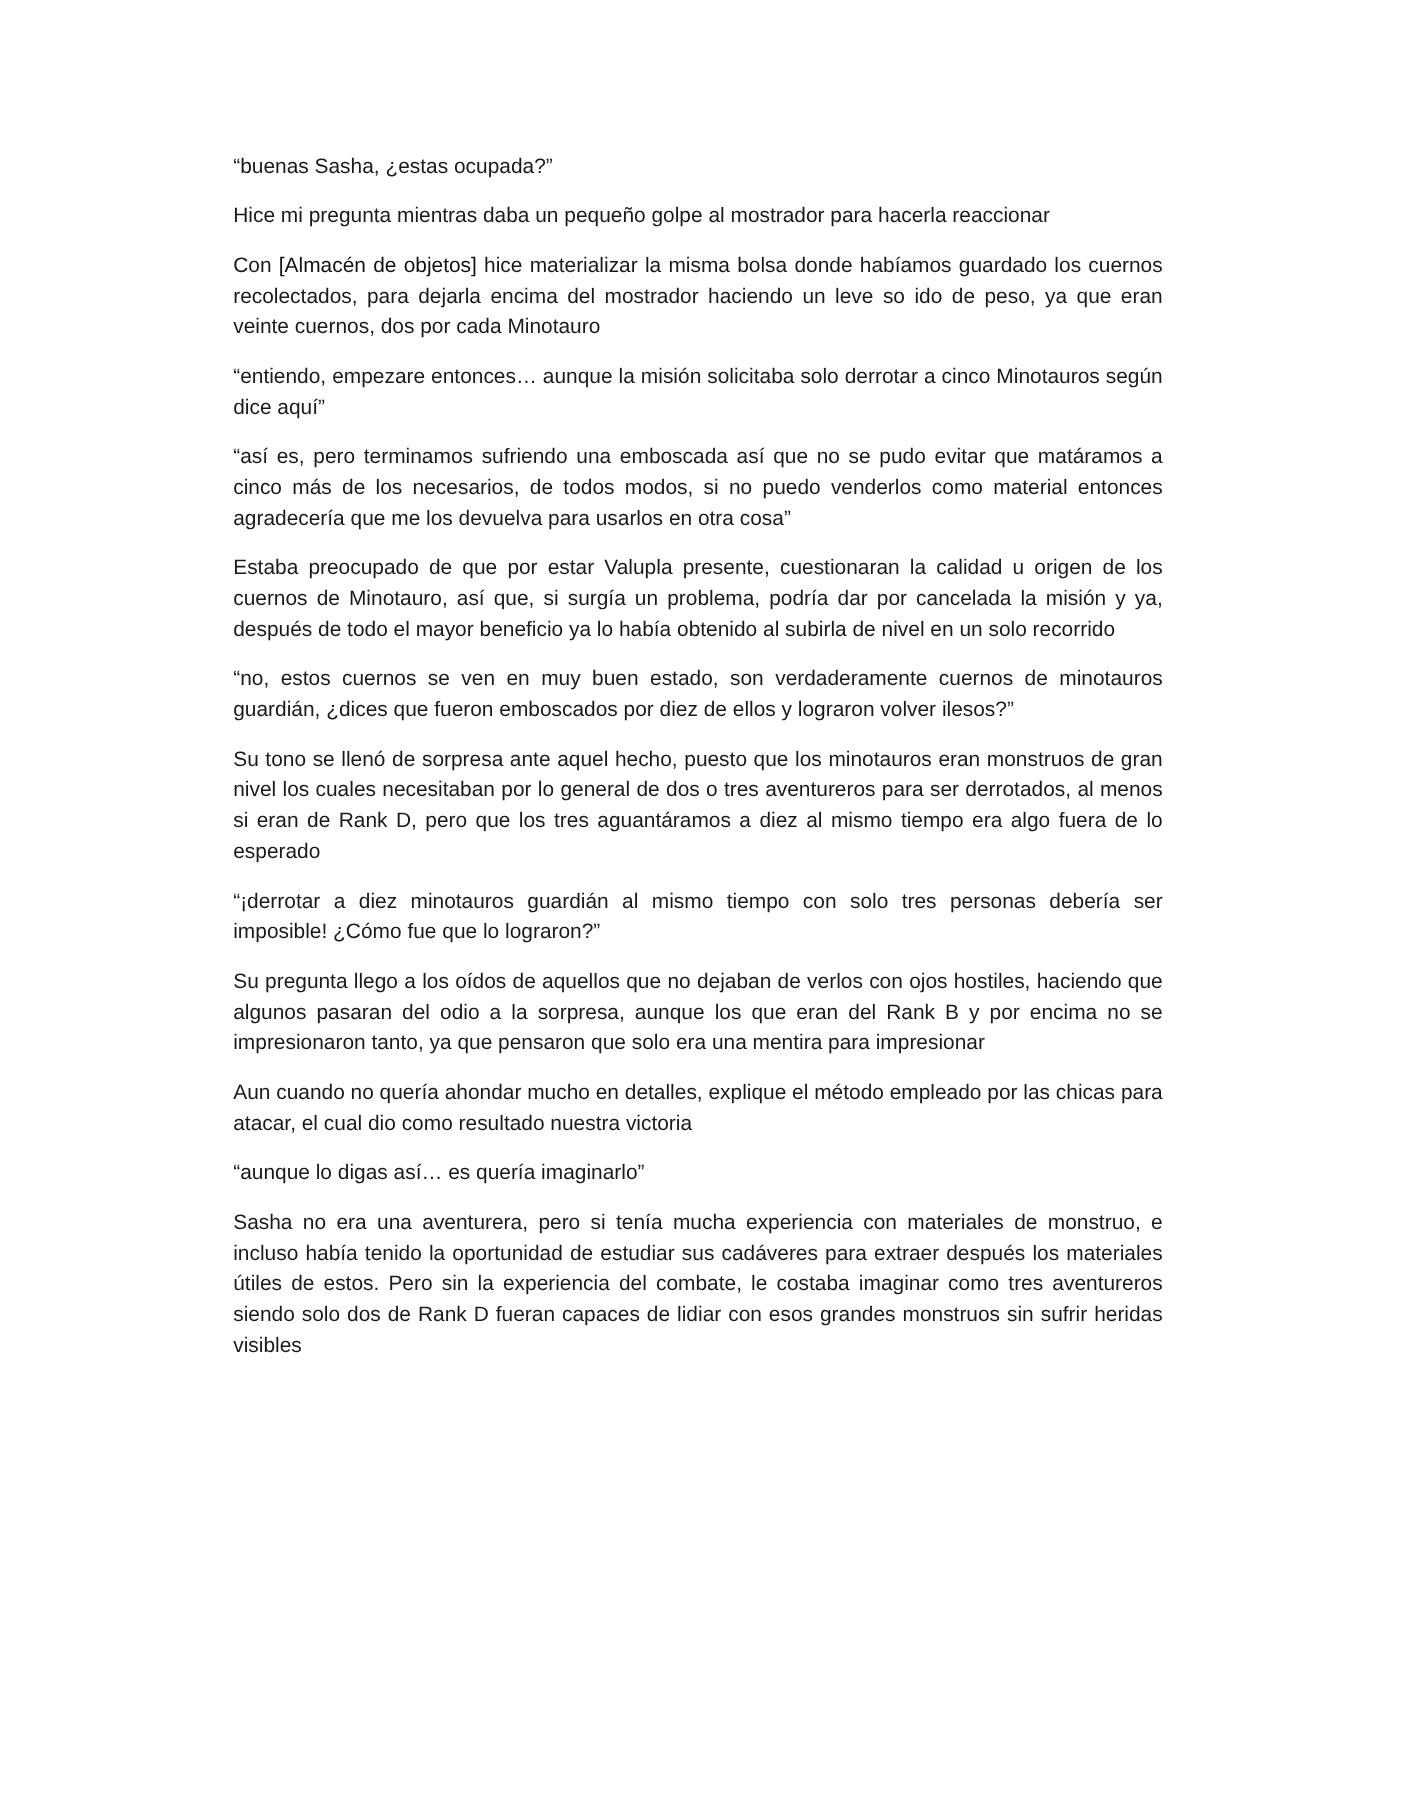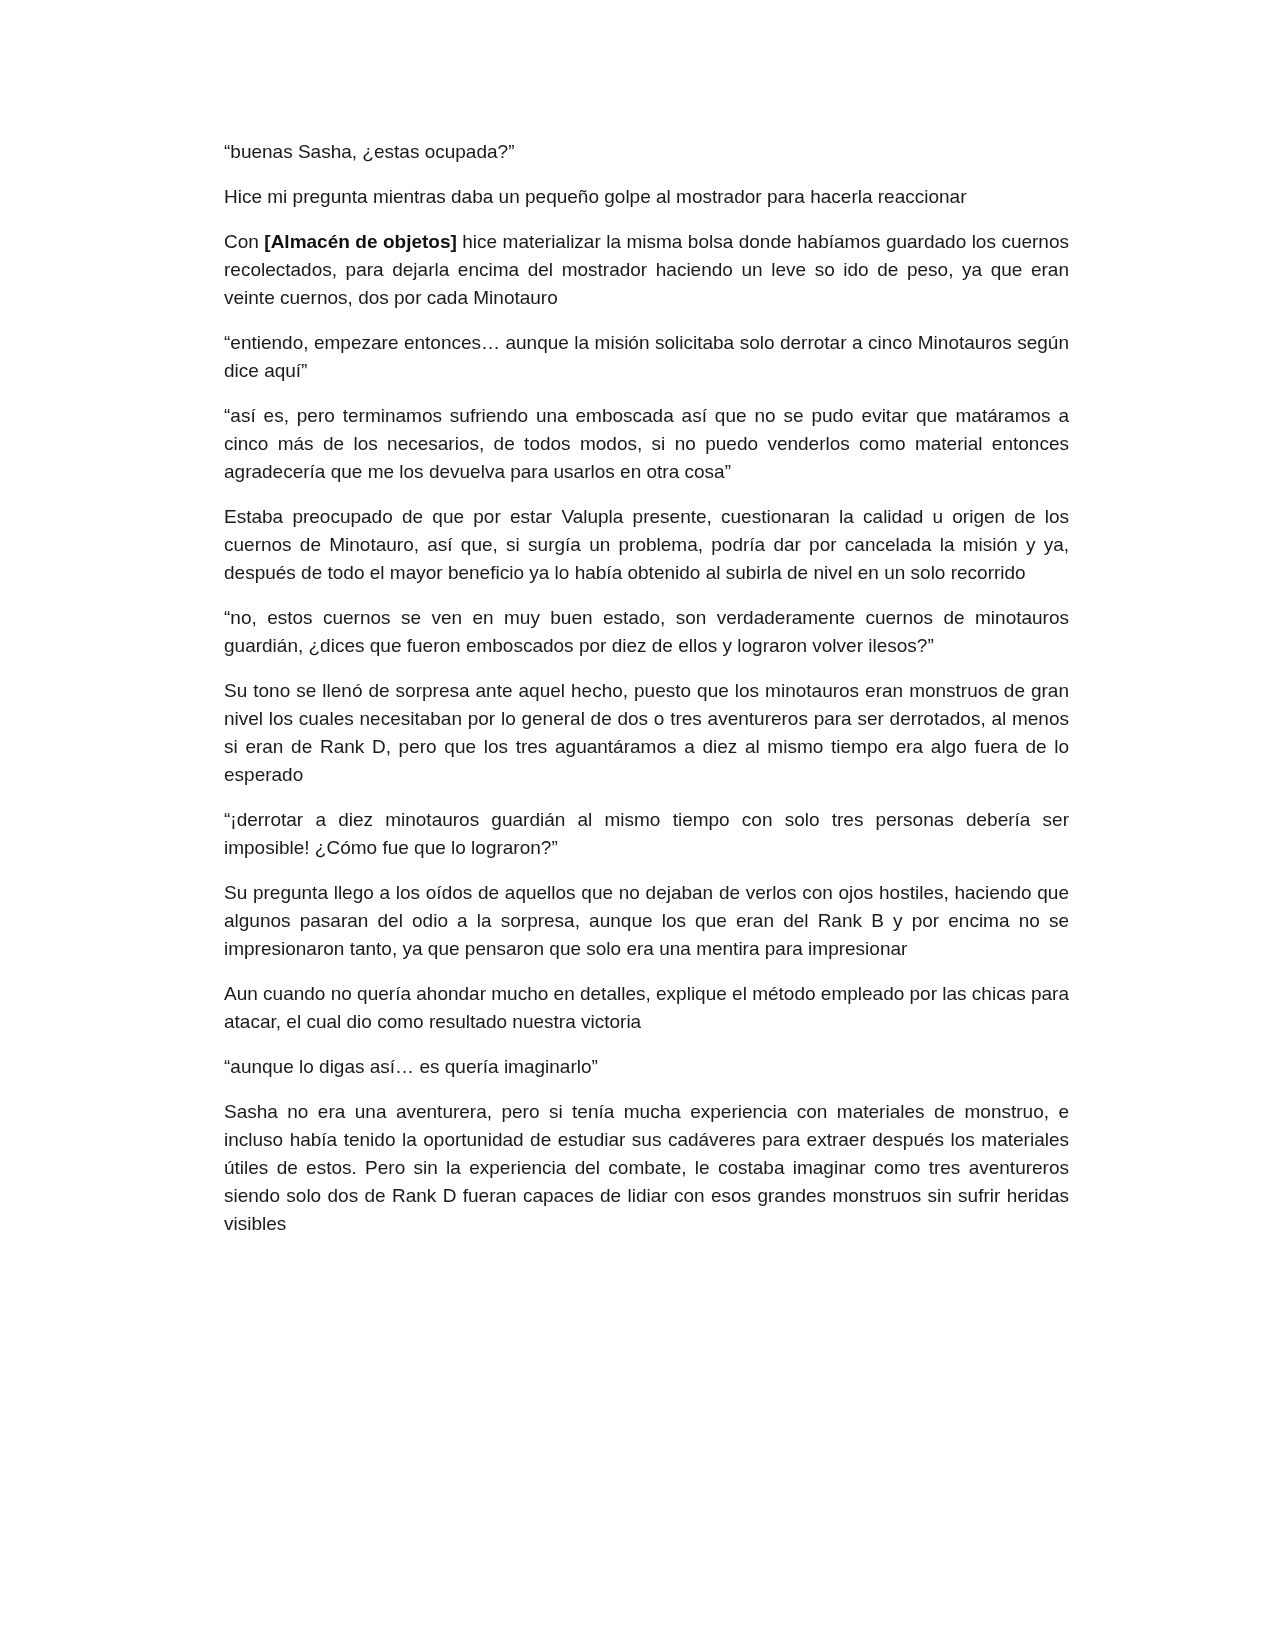--- a/index.html
+++ b/index.html
@@ -11,33 +11,33 @@
     position: relative;
     width: 1275px;
     height: 1650px;
     background: #ffffff;
     overflow: hidden;
     font-family: "Liberation Sans", "DejaVu Sans", sans-serif;
   }
   .text-content {
     position: absolute;
     top: 138px;
-    left: 224px;
+    left: 212px;
     width: 845px;
     color: #1a1a1a;
     font-size: 19px;
     line-height: 28px;
   }
   .text-content p {
     margin: 0 0 17px 0;
     text-align: justify;
     text-justify: inter-word;
   }
   .text-content p strong {
-    font-weight: bold;
+    font-weight: normal;
     color: #111111;
   }
 </style>
 </head>
 <body>
 
 <div class="page">
   <div class="text-content">
 
   <p><span>“buenas Sasha, ¿estas ocupada?”</span></p>

